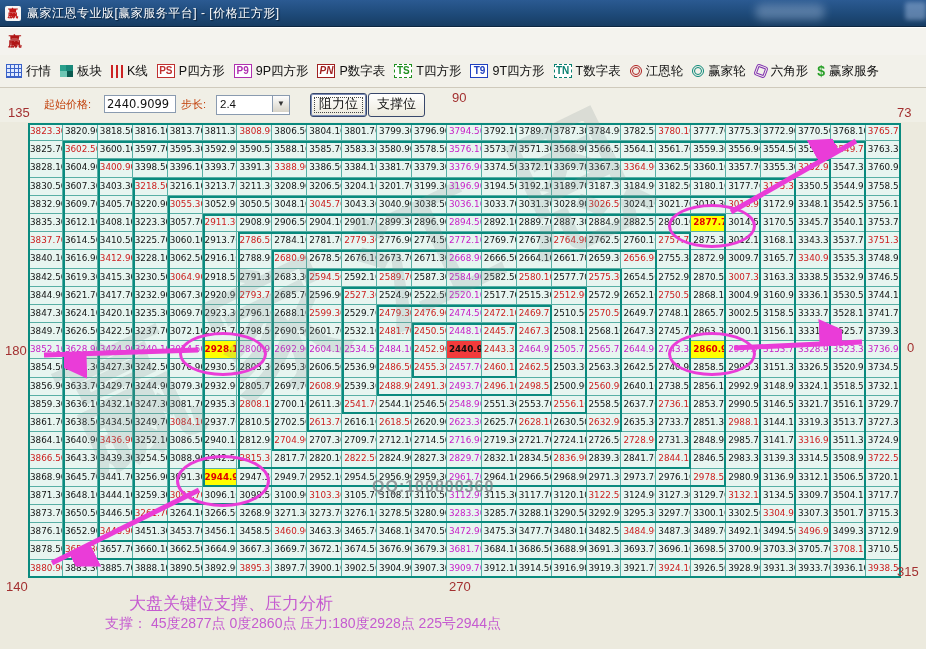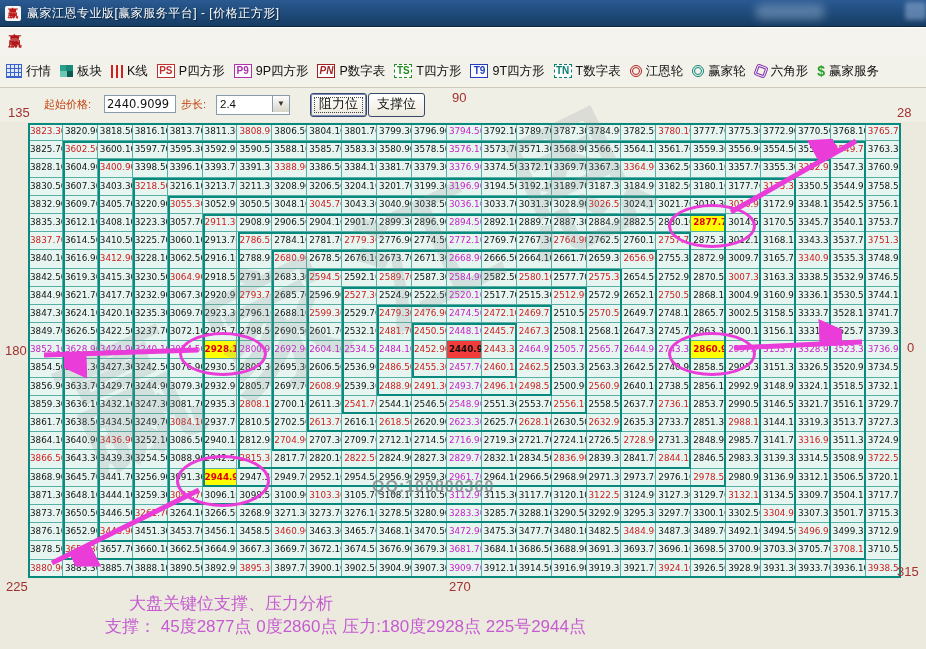--- a/index.html
+++ b/index.html
@@ -87,21 +87,21 @@
   .wm-qq{position:absolute;left:372px;top:478px;font-size:16px;font-weight:bold;
      color:rgba(120,125,130,.75);letter-spacing:1px;z-index:8;pointer-events:none;}
 
   
   .hl-ellipse{position:absolute;border:3px solid #ea3cd8;border-radius:50%;z-index:20;pointer-events:none;}
   #arrows{position:absolute;left:0;top:0;z-index:22;pointer-events:none;}
 
   
   .bottomband{position:absolute;left:0;top:578px;width:926px;height:71px;background:#eceade;}
   .analysis1{position:absolute;left:105px;top:592px;font-size:17px;color:#c55bd0;z-index:30;margin-left:24px;}
-  .analysis2{position:absolute;left:105px;top:615px;font-size:17px;color:#c55bd0;z-index:30;text-align:right;}
+  .analysis2{position:absolute;left:105px;top:615px;font-size:14px;color:#c55bd0;z-index:30;text-align:right;}
 </style>
 </head>
 <body>
 
 <div id="app">
 
   <div class="titlebar">
     <span class="app-icon">赢</span>
     <span class="title-text">赢家江恩专业版[赢家服务平台] - [价格正方形]</span>
     <span class="shine"></span>
@@ -174,24 +174,24 @@
     <div class="combo" style="left:216px">
       <span class="val">2.4</span>
       <span class="drop">▼</span>
     </div>
     <div class="xp-btn focused" style="left:310px">阻力位</div>
     <div class="xp-btn" style="left:368px">支撑位</div>
   </div>
 
   <span class="angle" style="left:8px;top:105px">135</span>
   <span class="angle" style="left:452px;top:90px">90</span>
-  <span class="angle" style="left:897px;top:105px">28</span>
+  <span class="angle" style="left:897px;top:105px">73</span>
   <span class="angle" style="left:5px;top:343px">180</span>
   <span class="angle" style="left:907px;top:340px">0</span>
-  <span class="angle" style="left:6px;top:579px">225</span>
+  <span class="angle" style="left:6px;top:579px">140</span>
   <span class="angle" style="left:449px;top:579px">270</span>
   <span class="angle" style="left:897px;top:564px">315</span>
 
   <div id="grid">
       <div class="cell c-red">3823.30</div>
       <div class="cell ">3820.90</div>
       <div class="cell ">3818.50</div>
       <div class="cell ">3816.10</div>
       <div class="cell ">3813.70</div>
       <div class="cell ">3811.30</div>

